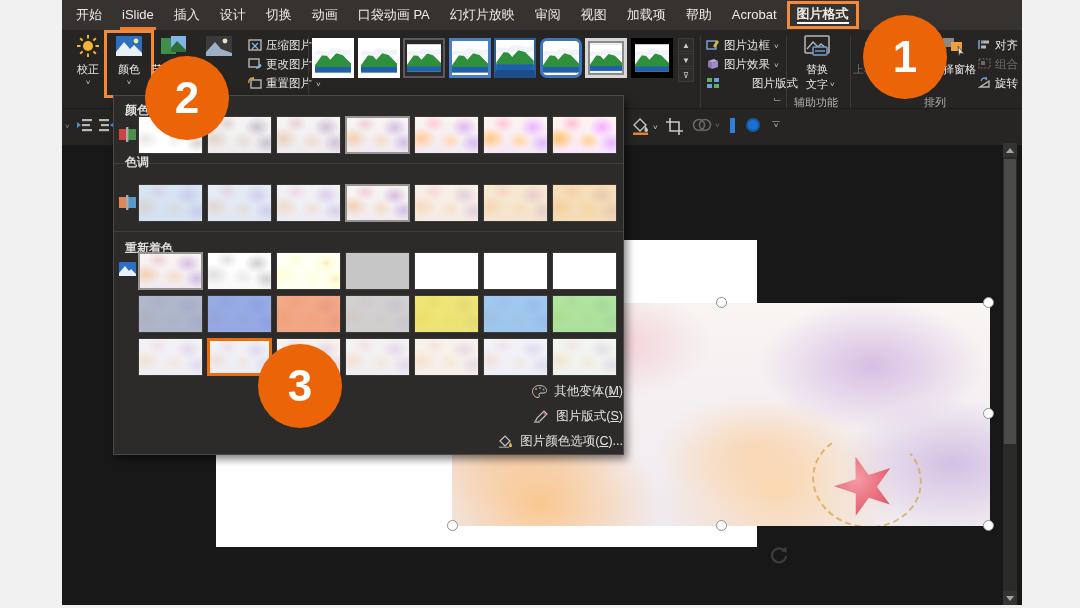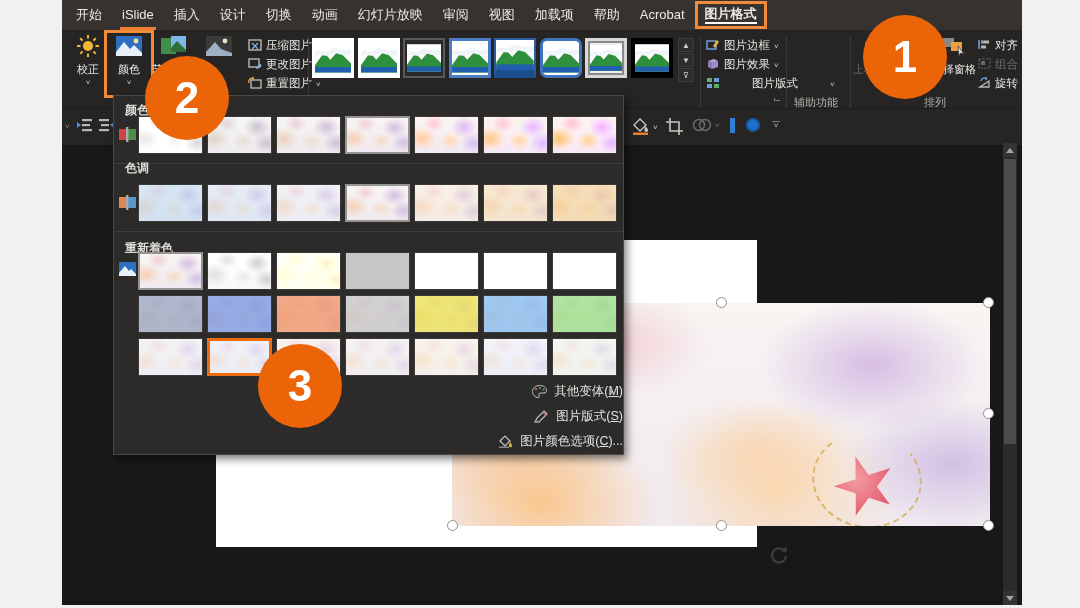--- a/index.html
+++ b/index.html
@@ -96,20 +96,21 @@
 <div class="frame">
   <div class="app">
 
     <div class="menubar" id="menubar">
         <div class="tab"><span class="t-label">开始</span></div>
         <div class="tab islide"><span class="t-label">iSlide</span></div>
         <div class="tab"><span class="t-label">插入</span></div>
         <div class="tab"><span class="t-label">设计</span></div>
         <div class="tab"><span class="t-label">切换</span></div>
         <div class="tab"><span class="t-label">动画</span></div>
+        <div class="tab"><span class="t-label">口袋动画 PA</span></div>
         <div class="tab"><span class="t-label">幻灯片放映</span></div>
         <div class="tab"><span class="t-label">审阅</span></div>
         <div class="tab"><span class="t-label">视图</span></div>
         <div class="tab"><span class="t-label">加载项</span></div>
         <div class="tab"><span class="t-label">帮助</span></div>
         <div class="tab"><span class="t-label">Acrobat</span></div>
         <div class="tab boxed active"><span class="t-label">图片格式</span></div>
       </div>
 
     <div class="ribbon">
@@ -293,20 +294,32 @@
               <rect x="8" y="1" width="5" height="4" fill="#6f9fd8"></rect>
               <rect x="1" y="7" width="5" height="4" fill="#6f9fd8"></rect>
               <rect x="8" y="7" width="5" height="4" fill="#5fae6a"></rect>
             </svg></span>
         <span>图片版式</span>
         <span class="chev">˅</span>
       </div>
       <div class="launcher" style="left:711px; top:64px;">⌙</div>
       <div class="rsep" style="left:724px;"></div>
 
+      <div class="rbtn" style="left:728px; width:54px;">
+        <div class="ric">
+          <svg width="26" height="22" viewBox="0 0 26 22">
+              <rect x="1" y="1" width="24" height="17" rx="1" fill="none" stroke="#b9b7b4" stroke-width="1.5"></rect>
+              <path d="M3 14 L9 7 L14 12 L17 9 L23 14" stroke="#b9b7b4" fill="none" stroke-width="1.3"></path>
+              <rect x="9" y="12" width="14" height="8" rx="1" fill="#262524" stroke="#6f9fd8" stroke-width="1.5"></rect>
+              <line x1="11" y1="16" x2="21" y2="16" stroke="#6f9fd8" stroke-width="1.4"></line>
+            </svg>
+        </div>
+        <div class="rlbl">替换</div>
+        <div class="rlbl" style="margin-top:0;">文字</div>
+      </div>
       <div class="grouplbl" style="left:732px;">辅助功能</div>
       <div class="rsep" style="left:788px;"></div>
 
       <div class="rbtn dim" style="left:792px; width:42px;">
         <div class="ric">
           <svg width="22" height="20" viewBox="0 0 22 20">
               <rect x="1" y="6" width="12" height="10" fill="#6a6968"></rect>
               <rect x="8" y="1" width="12" height="10" fill="#8a8988" opacity="0.6"></rect>
             </svg>
         </div>
@@ -478,21 +491,21 @@
         </div>
         <div class="sw" style="left: 369px; top: 20px;">
           <div class="sw-img pimg" style="filter: saturate(2.2);"></div>
         </div>
         <div class="sw" style="left: 438px; top: 20px;">
           <div class="sw-img pimg" style="filter: saturate(3);"></div>
         </div>
       </div>
     <div class="dd-div" style="top:67px;"></div>
 
-    <div class="dd-header" style="top:64px;">色调</div>
+    <div class="dd-header" style="top:58px;">色调</div>
     <div class="rowicon" style="top:99px;">
       <svg width="17" height="15" viewBox="0 0 17 15">
           <rect x="0" y="2" width="7" height="11" fill="#d85"></rect>
           <rect x="8" y="2" width="9" height="11" fill="#59c"></rect>
           <rect x="7" y="0" width="2.4" height="15" fill="#aaa"></rect>
         </svg>
     </div>
     <div id="tonerow">
         <div class="sw" style="left: 24px; top: 88px;">
           <div class="sw-img pimg"></div>

